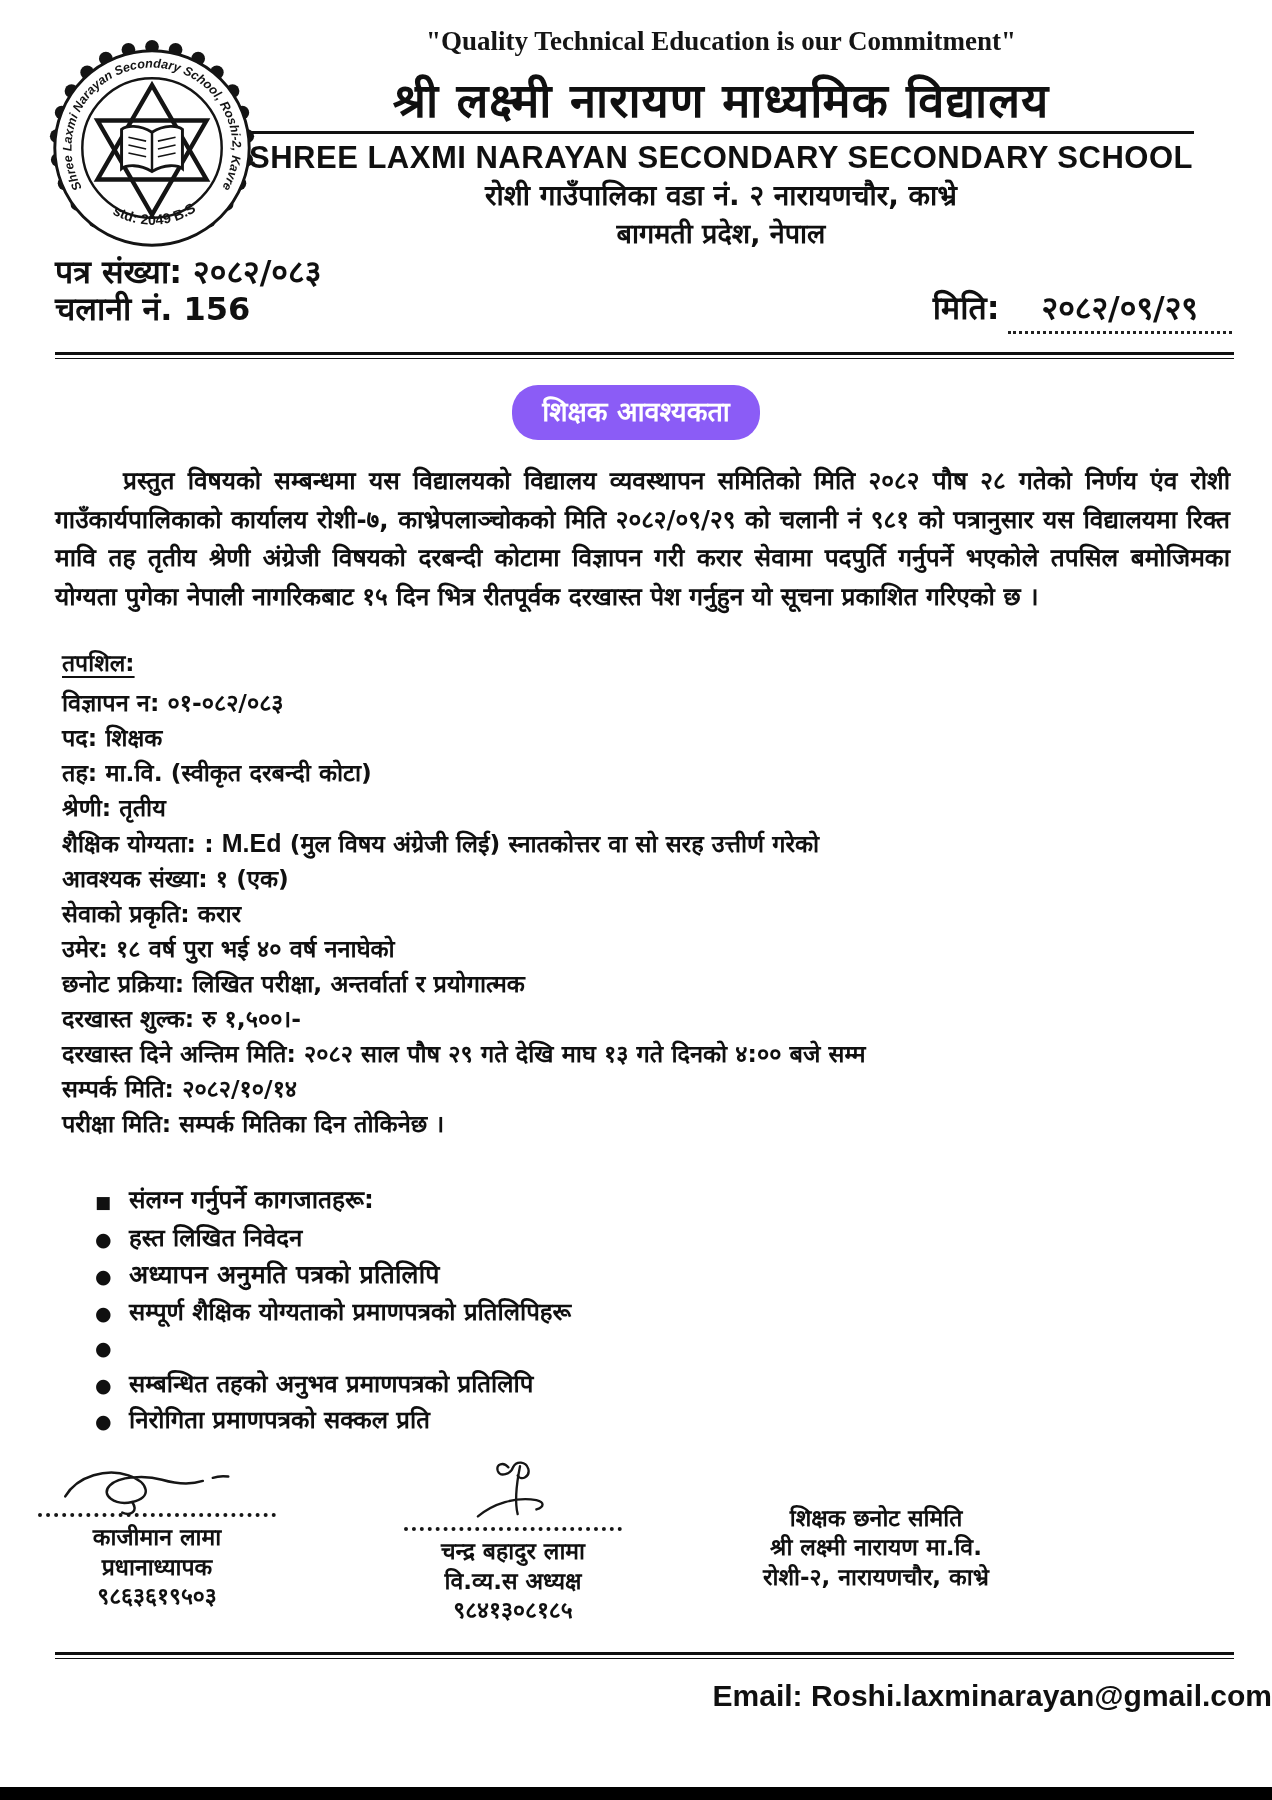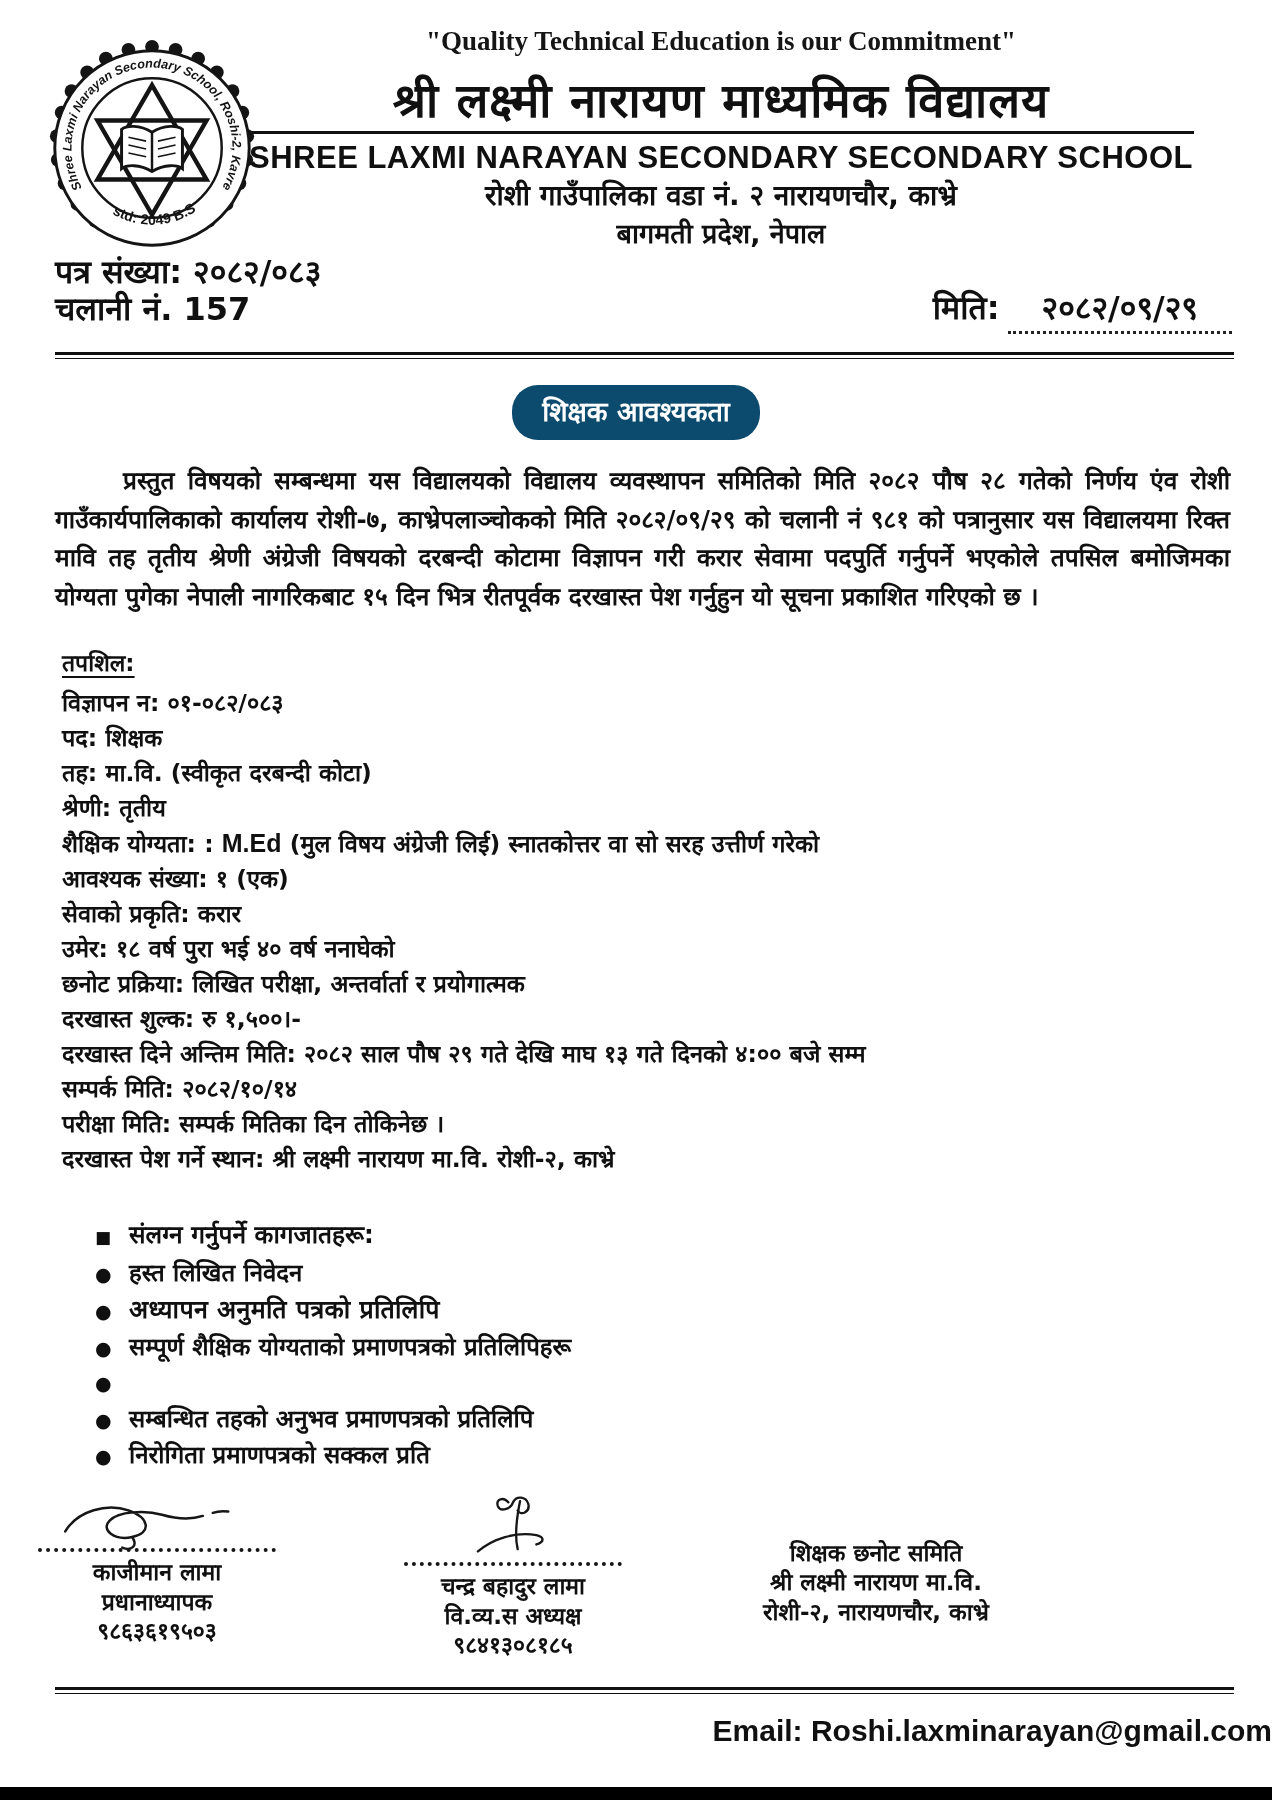--- a/index.html
+++ b/index.html
@@ -19,21 +19,21 @@
   .addr1 { font-size:28px; line-height:40px; }
   .addr2 { font-size:27px; line-height:36px; }
   
   .meta { position:relative; margin:2px 40px 0 55px; height:84px; font-size:32px; }
   .meta-left div { line-height:37px; }
   .meta-right { position:absolute; right:0; bottom:4px; }
   .miti-value { display:inline-block; border-bottom:3px dotted #222; padding:0 34px 3px; margin-left:8px; }
   .rule { margin:14px 38px 0 55px; height:3px; border-top:3.5px solid #101010; border-bottom:1.5px solid #101010; }
   
   .title-wrap { text-align:center; margin-top:26px; }
-  .notice-title { display:inline-block; background:#0c4a6e; color:#fff; font-size:27px; padding:7px 30px 11px;border-radius:26px; }
+  .notice-title { display:inline-block; background:#8b5cf6; color:#fff; font-size:27px; padding:7px 30px 11px;border-radius:26px; }
   
   .para {
     margin:22px 42px 0 55px; font-size:24.5px; line-height:38.5px;
     text-align:justify; text-indent:68px;
   }
   
   .details { margin:30px 40px 0 62px; }
   .details-heading { font-size:23px; text-decoration:underline; text-underline-offset:5px; margin-bottom:8px; }
   .detail-row { font-size:23.5px; line-height:35px; }
   .latin-bold { font-family:"Liberation Sans", sans-serif; font-size:25px; }
@@ -133,21 +133,21 @@
       <div class="name-underline"></div>
       <div class="school-en">SHREE LAXMI NARAYAN SECONDARY SECONDARY SCHOOL</div>
       <div class="addr1">रोशी गाउँपालिका वडा नं. २ नारायणचौर, काभ्रे</div>
       <div class="addr2">बागमती प्रदेश, नेपाल</div>
     </div>
   </div>
 
   <div class="meta">
     <div class="meta-left">
       <div>पत्र संख्या: २०८२/०८३</div>
-      <div>चलानी नं. 157</div>
+      <div>चलानी नं. 156</div>
     </div>
     <div class="meta-right">
       <span>मिति:</span><span class="miti-value">२०८२/०९/२९</span>
     </div>
   </div>
 
   <div class="rule"></div>
 
   <div class="title-wrap">
     <div class="notice-title">शिक्षक आवश्यकता</div>
@@ -167,21 +167,20 @@
       <span>(मुल विषय अंग्रेजी लिई) स्नातकोत्तर वा सो सरह उत्तीर्ण गरेको</span>
     </div>
     <div class="detail-row">आवश्यक संख्या: १ (एक)</div>
     <div class="detail-row">सेवाको प्रकृति: करार</div>
     <div class="detail-row">उमेर: १८ वर्ष पुरा भई ४० वर्ष ननाघेको</div>
     <div class="detail-row">छनोट प्रक्रिया: लिखित परीक्षा, अन्तर्वार्ता र प्रयोगात्मक</div>
     <div class="detail-row">दरखास्त शुल्क: रु १,५००।-</div>
     <div class="detail-row">दरखास्त दिने अन्तिम मिति: २०८२ साल पौष २९ गते देखि माघ १३ गते दिनको ४:०० बजे सम्म</div>
     <div class="detail-row">सम्पर्क मिति: २०८२/१०/१४</div>
     <div class="detail-row">परीक्षा मिति: सम्पर्क मितिका दिन तोकिनेछ ।</div>
-    <div class="detail-row">दरखास्त पेश गर्ने स्थान: श्री लक्ष्मी नारायण मा.वि. रोशी-२, काभ्रे</div>
   </div>
 
   <div class="attach">
     <div class="attach-row head">
       <span class="marker">■</span>
       <span>संलग्न गर्नुपर्ने कागजातहरू:</span>
     </div>
     <div class="attach-row">
       <span class="marker">●</span>
       <span>हस्त लिखित निवेदन</span>

